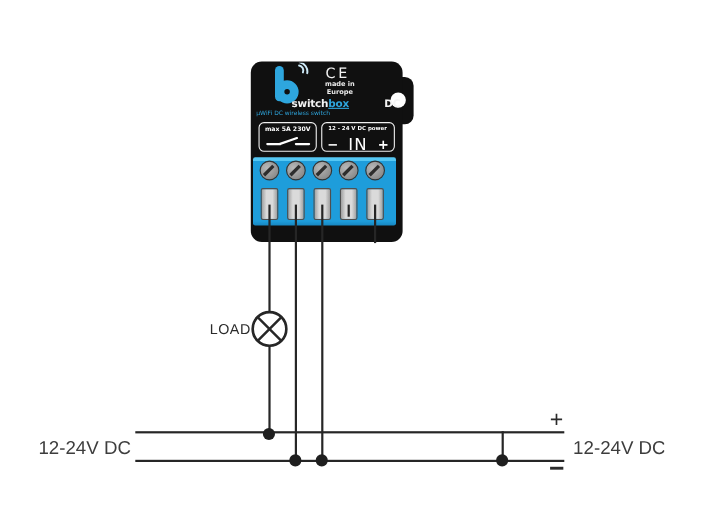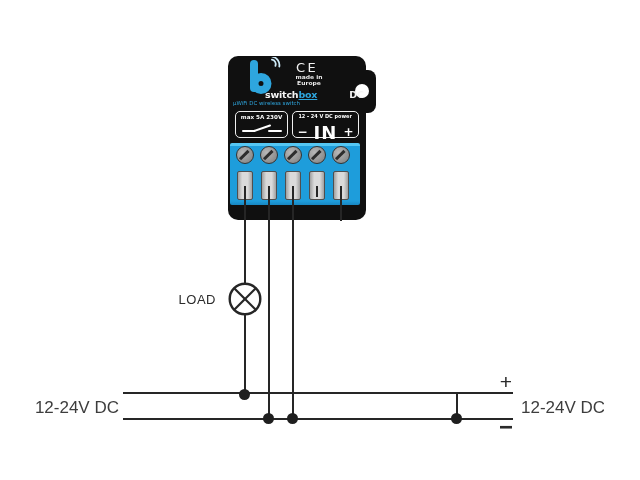--- a/index.html
+++ b/index.html
@@ -32,21 +32,21 @@
   .box-relay{left:235px;width:53px;}
   .box-power{left:292px;width:67px;}
   .spec-label{color:#ffffff;font-weight:bold;font-size:8px;white-space:nowrap;margin-top:1.5px;
               font-family:"DejaVu Sans", sans-serif;}
   .box-relay .spec-label{transform:scale(0.70);transform-origin:center top;}
   .box-power .spec-label{transform:scale(0.62);transform-origin:center top;}
   .switch-sym{margin-top:0px;}
   .in-row{display:flex;align-items:center;justify-content:space-between;width:56px;margin-top:-1px;
           color:#ffffff;font-family:"DejaVu Sans", sans-serif;}
   .in-minus{font-size:12px;font-weight:bold;}
-  .in-label{font-size:18px;font-weight:bold;letter-spacing:1px;}
+  .in-label{font-size:15px;font-weight:normal;letter-spacing:1px;}
   .in-plus{font-size:12px;font-weight:bold;}
 
   
   .tblock{left:230px;top:143px;width:130px;height:62px;border-radius:2px;
           background:linear-gradient(180deg,#55c7f3 0px,#55c7f3 3px,#1e9ddb 3px,#1e9ddb 58px,#1787c2 62px);}
   .screw{position:absolute;top:146px;width:18px;height:18px;border-radius:50%;box-sizing:border-box;
          border:1.6px solid #333333;background:radial-gradient(circle at 35% 35%, #b8b8b8, #8b8b8b 75%);}
   .screw::after{content:"";position:absolute;left:6.4px;top:1.5px;width:2.6px;height:11.5px;
                 background:#2d2d2d;transform:rotate(45deg);}
   .s1{left:236px}.s2{left:260px}.s3{left:284px}.s4{left:308px}.s5{left:332px}
@@ -68,21 +68,21 @@
   .rail-minus{top:417.5px;}
   .jumper{left:456px;top:392px;width:2px;height:27px;}
   .dot{width:11px;height:11px;border-radius:50%;background:#1f1f1f;}
   .d1{left:239px;top:388.5px;}
   .d2{left:263px;top:413px;}
   .d3{left:287px;top:413px;}
   .d4{left:451px;top:413px;}
 
   
   .lamp-svg{left:225px;top:279px;width:40px;height:40px;}
-  .load-label{left:172px;top:292px;width:44px;text-align:right;font-size:13px;color:#2b2b2b;
+  .load-label{left:184px;top:292px;width:44px;text-align:right;font-size:13px;color:#2b2b2b;
               letter-spacing:0.5px;}
   .supply-label{font-size:17px;color:#3d3d3d;line-height:17px;white-space:nowrap;}
   .supply-left{left:27px;top:399px;width:92px;text-align:right;}
   .supply-right{left:521px;top:399px;}
   .plus-marker{left:497px;top:373px;width:18px;height:18px;line-height:18px;text-align:center;
                font-size:21px;color:#2b2b2b;}
   .minus-marker{left:497px;top:421px;width:18px;height:12px;display:flex;align-items:center;
                 justify-content:center;font-size:24px;font-weight:600;color:#2b2b2b;overflow:visible;}
 </style>
 </head>

